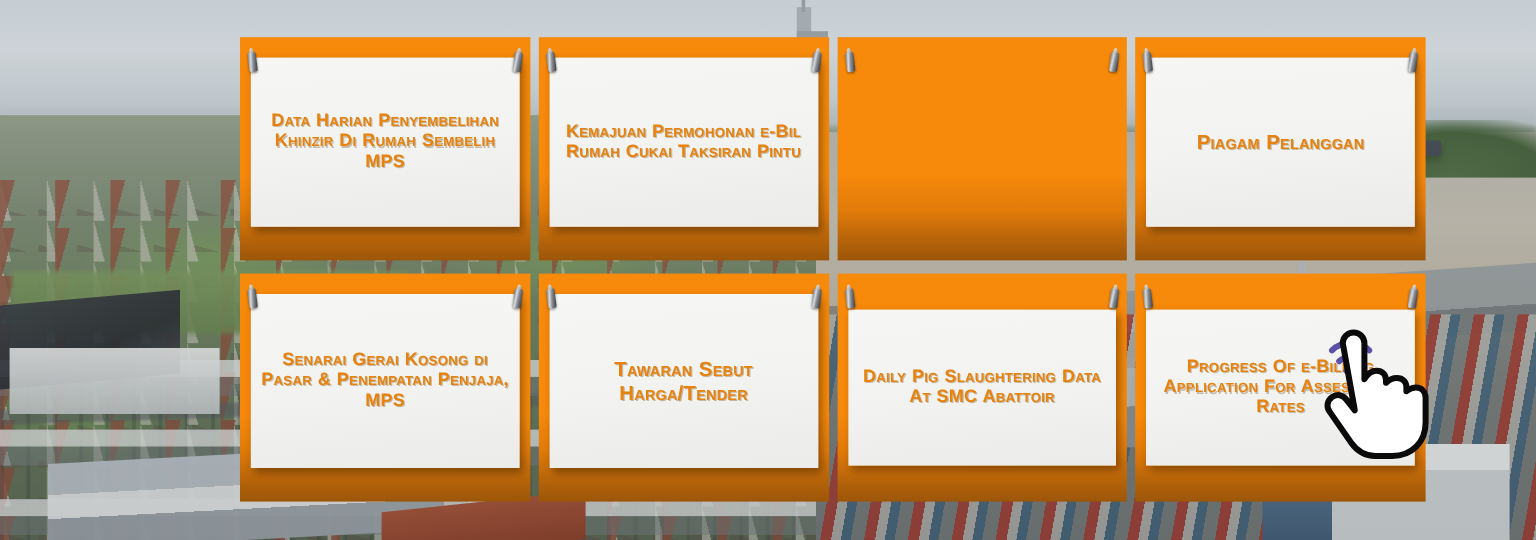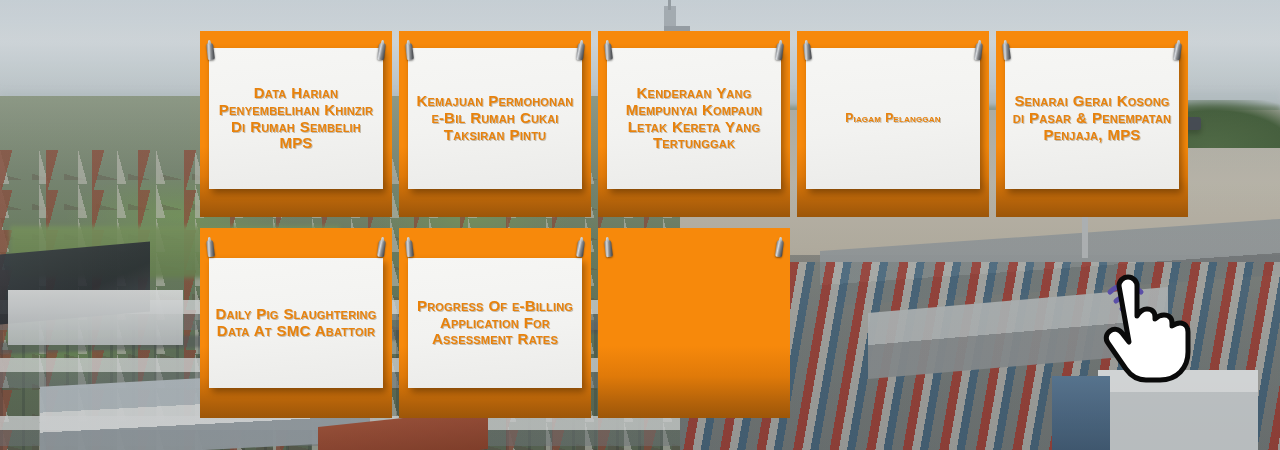--- a/index.html
+++ b/index.html
@@ -180,21 +180,21 @@
   }
 
   
   #grid {
     position: absolute;
     left: 200px;
     top: 31px;
     width: 988px;
     height: 387px;
     display: grid;
-    grid-template-columns: repeat(5, 1fr);
+    grid-template-columns: repeat(4, 1fr);
     grid-template-rows: 186px 190px;
     column-gap: 7px;
     row-gap: 11px;
   }
   .tile {
     position: relative;
     background: linear-gradient(180deg,
         #f7890b 0%, #f7890b 62%, #e07a09 78%, #b3620a 92%, #9c5609 100%);
     overflow: hidden;
     cursor: pointer;
@@ -244,21 +244,21 @@
     font-family: "Liberation Sans", sans-serif;
     font-variant: small-caps;
     font-weight: 700;
     font-size: 15px;
     line-height: 1.13;
     letter-spacing: .2px;
     color: #e8820c;
     text-shadow: 1px 1px 0 rgba(90,60,15,.30);
     word-spacing: .5px;
   }
-  .tile-label.sz-l  { font-size: 12px; }
+  .tile-label.sz-l  { font-size: 17px; }
 
   
   #cursor {
     position: absolute;
     left: 1078px;
     top: 258px;
     width: 120px;
     height: 130px;
     pointer-events: none;
     z-index: 50;
@@ -314,41 +314,45 @@
       <span class="clip clip-left"></span>
       <span class="clip clip-right"></span>
       <div class="sheet">
         <p class="tile-label">Kemajuan Permohonan e-Bil Rumah Cukai Taksiran Pintu</p>
       </div>
     </div>
 
     <div class="tile">
       <span class="clip clip-left"></span>
       <span class="clip clip-right"></span>
-      <div class="sheet">
-        <p class="tile-label">Kenderaan Yang Mempunyai Kompaun Letak Kereta Yang Tertunggak</p>
-      </div>
     </div>
 
     <div class="tile">
       <span class="clip clip-left"></span>
       <span class="clip clip-right"></span>
       <div class="sheet">
         <p class="tile-label sz-l">Piagam Pelanggan</p>
       </div>
     </div>
 
     <div class="tile">
       <span class="clip clip-left"></span>
       <span class="clip clip-right"></span>
       <div class="sheet">
         <p class="tile-label">Senarai Gerai Kosong di Pasar &amp; Penempatan Penjaja, MPS</p>
       </div>
     </div>
 
+    <div class="tile">
+      <span class="clip clip-left"></span>
+      <span class="clip clip-right"></span>
+      <div class="sheet">
+        <p class="tile-label sz-l">Tawaran Sebut Harga/Tender</p>
+      </div>
+    </div>
 
 
     <div class="tile tile-row2">
       <span class="clip clip-left"></span>
       <span class="clip clip-right"></span>
       <div class="sheet">
         <p class="tile-label">Daily Pig Slaughtering Data At SMC Abattoir</p>
       </div>
     </div>
 

